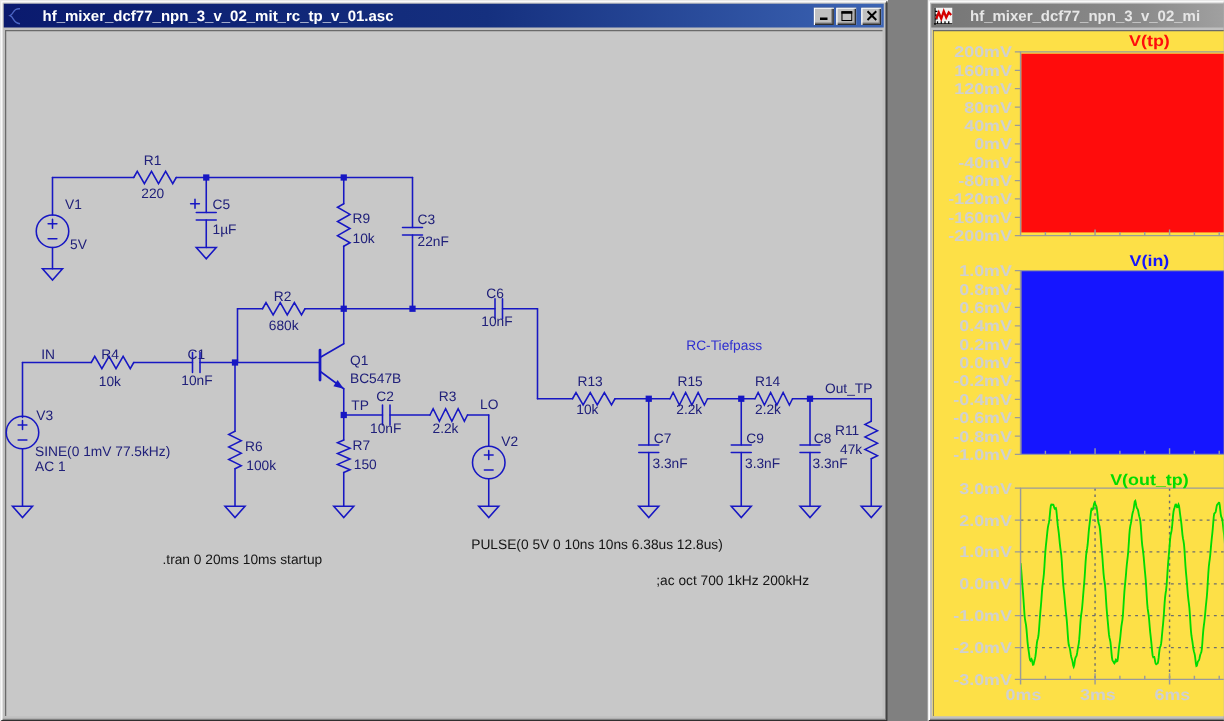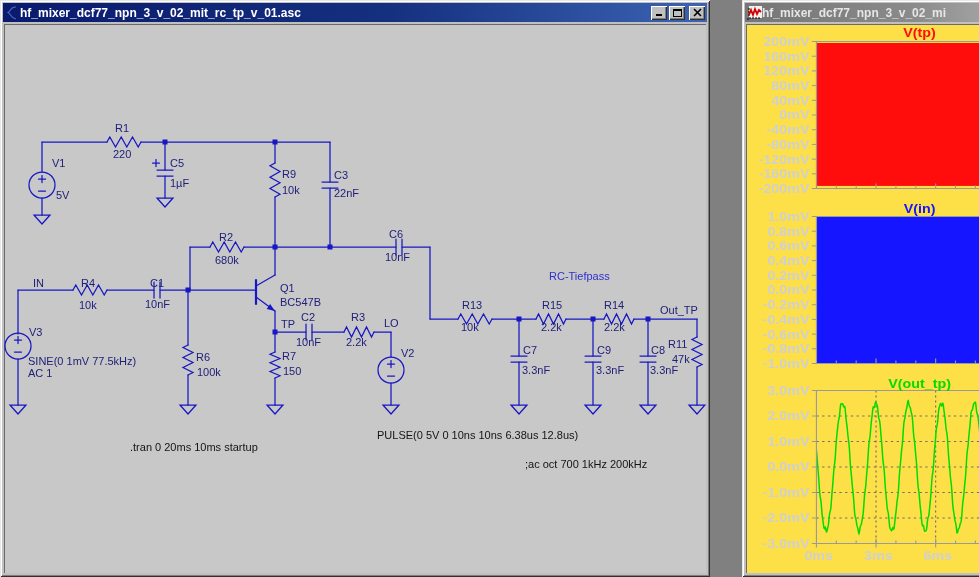--- a/index.html
+++ b/index.html
@@ -10,21 +10,21 @@
   }
   .win {
     position:absolute; top:0; height:577px; background:#c0c0c0;
     box-shadow: inset 1px 1px 0 #e8e8e8, inset -1px -1px 0 #303030,
                 inset 2px 2px 0 #ffffff, inset -2px -2px 0 #7f7f7f;
   }
   #schematic-window { left:0; width:710px; }
   #waveform-window  { left:698px; width:307px;margin-left:44px; }
   .titlebar {
     position:absolute; left:3px; right:3px; top:3px; height:19px;
-    display:flex; align-items:center; padding:0 2px; gap:0;
+    display:flex; align-items:center; padding:0 2px; gap:14px;
   }
   .titlebar.active   { background:linear-gradient(90deg,#0a1a6e 0%,#15307f 55%,#3c64b4 100%); }
   .titlebar.inactive { background:linear-gradient(90deg,#767676 0%,#8a8a8a 55%,#b6b6b6 100%); }
   .title-text {
     color:#ffffff; font-size:12px; font-weight:bold; white-space:nowrap;
     overflow:hidden; flex:1; letter-spacing:0px;
   }
   .titlebar.inactive .title-text { color:#e6e6e6; }
   .win-buttons { display:flex; gap:2px; margin-left:auto; flex:0 0 auto; }
   .wbtn {

